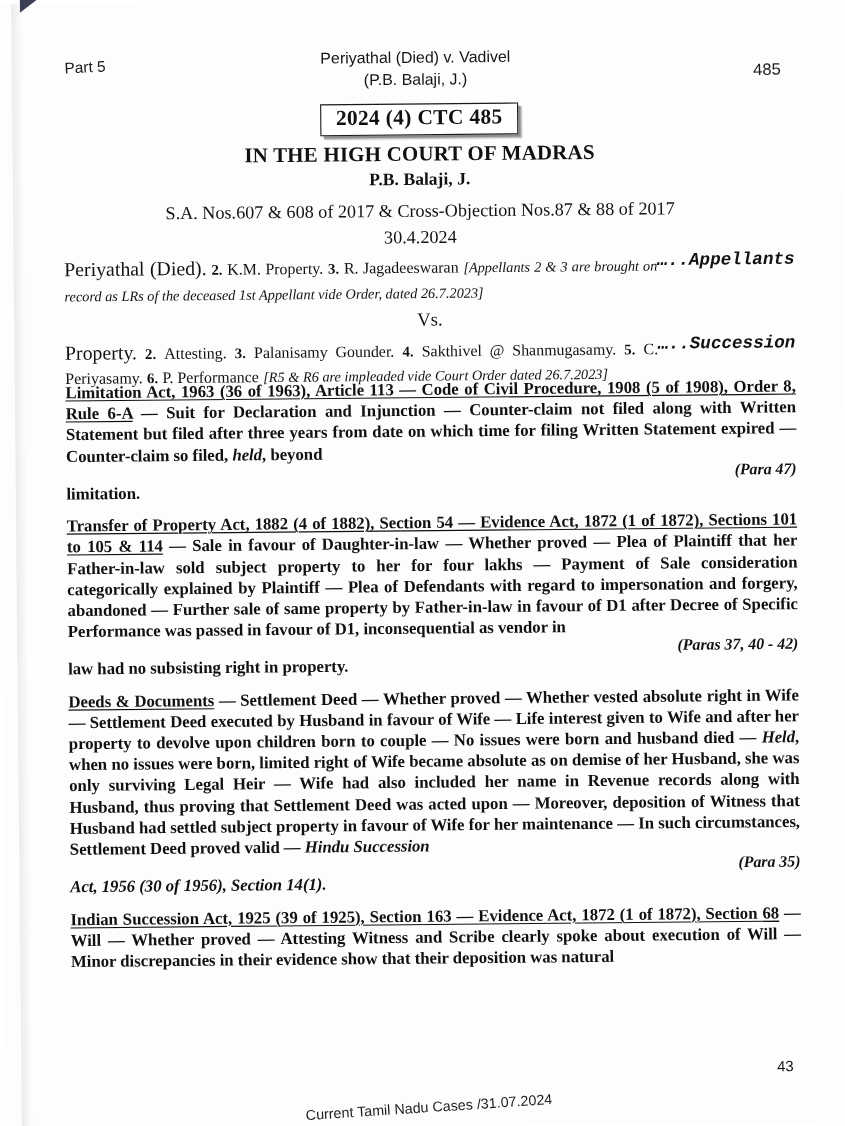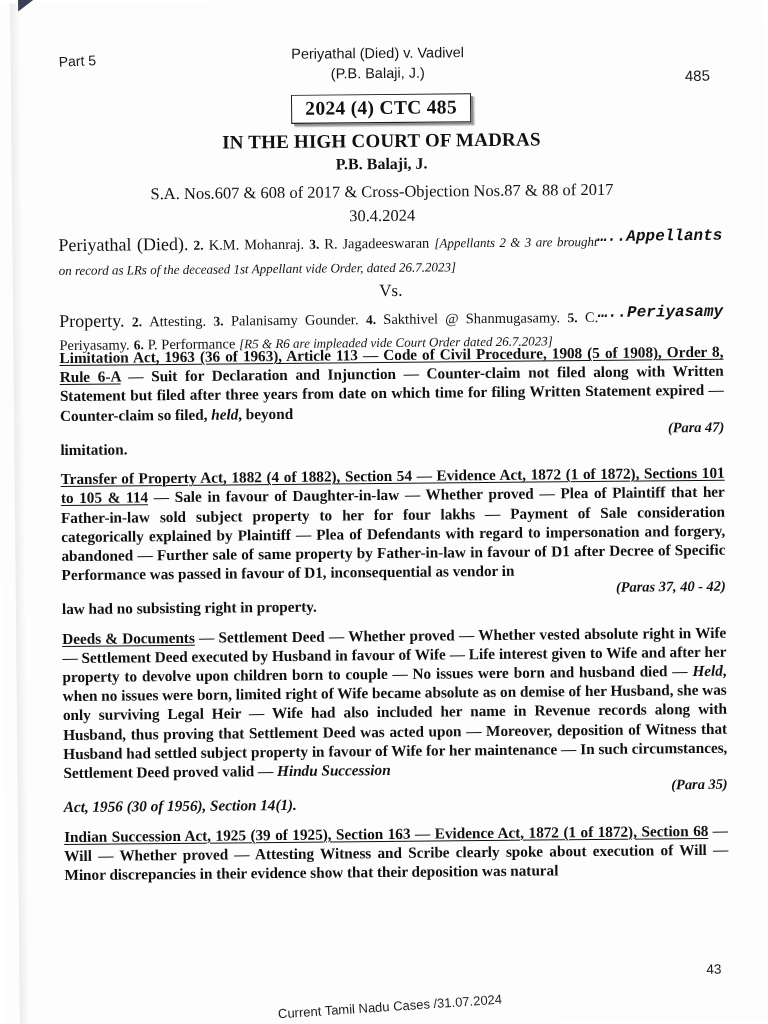--- a/index.html
+++ b/index.html
@@ -51,21 +51,21 @@
   .part-label {
     position: absolute;
     left: 62px; top: 6px;
     font-family: "Liberation Sans", "DejaVu Sans", sans-serif;
     font-size: 14px;
     color: #1c1c1c;
     transform: rotate(-2.2deg);
   }
   .folio {
     position: absolute;
-    right: 55px; top: 26px;
+    right: 55px; top: 14px;
     font-family: "Liberation Sans", "DejaVu Sans", sans-serif;
     font-size: 15px;
     color: #1c1c1c;
     transform: rotate(-1deg);
   }
   .case-head {
     text-align: center;
     font-family: "Liberation Sans", "DejaVu Sans", sans-serif;
     font-size: 14.5px;
     line-height: 1.35;
@@ -246,30 +246,30 @@
   <div class="judge">P.B. Balaji, J.</div>
   <div class="caseno">S.A. Nos.607 &amp; 608 of 2017 &amp; Cross-Objection Nos.87 &amp; 88 of 2017</div>
   <div class="cdate">30.4.2024</div>
 
   <div class="parties">
 
     <div class="party-block">
       <span class="party-role">…..Appellants</span>
       <span class="party-lead">Periyathal (Died).</span>
       <span class="party-num">2.</span>
-      <span class="party-name">K.M. Mohanraj.</span>
+      <span class="party-name">K.M. Property.</span>
       <span class="party-num">3.</span>
       <span class="party-name">R. Jagadeeswaran</span>
       <span class="party-note">[Appellants 2 &amp; 3 are brought on record as LRs of the deceased 1st Appellant vide Order, dated 26.7.2023]</span>
     </div>
 
     <div class="vs">Vs.</div>
 
     <div class="party-block">
-      <span class="party-role">…..Periyasamy</span>
+      <span class="party-role">…..Succession</span>
       <span class="party-lead">Property.</span>
       <span class="party-num">2.</span>
       <span class="party-name">Attesting.</span>
       <span class="party-num">3.</span>
       <span class="party-name">Palanisamy Gounder.</span>
       <span class="party-num">4.</span>
       <span class="party-name">Sakthivel @ Shanmugasamy.</span>
       <span class="party-num">5.</span>
       <span class="party-name">C. Periyasamy.</span>
       <span class="party-num">6.</span>

